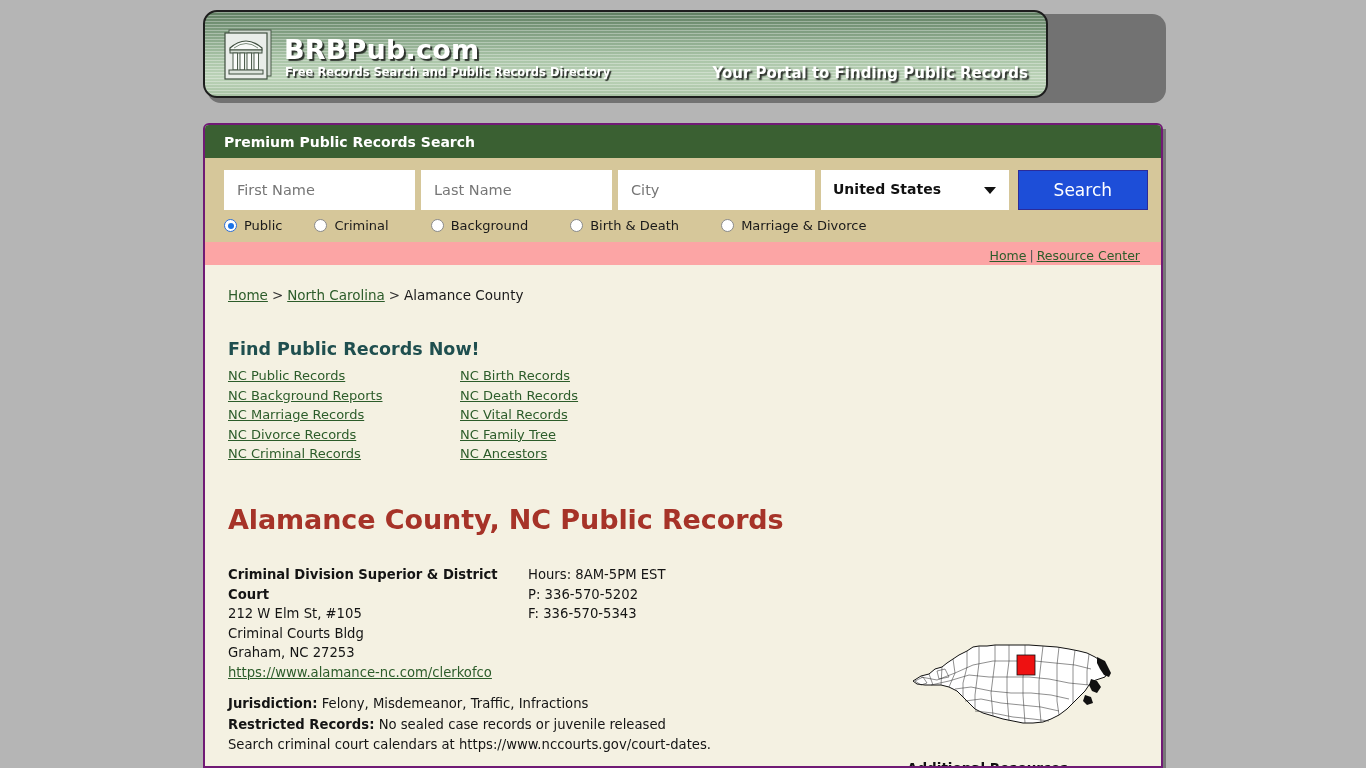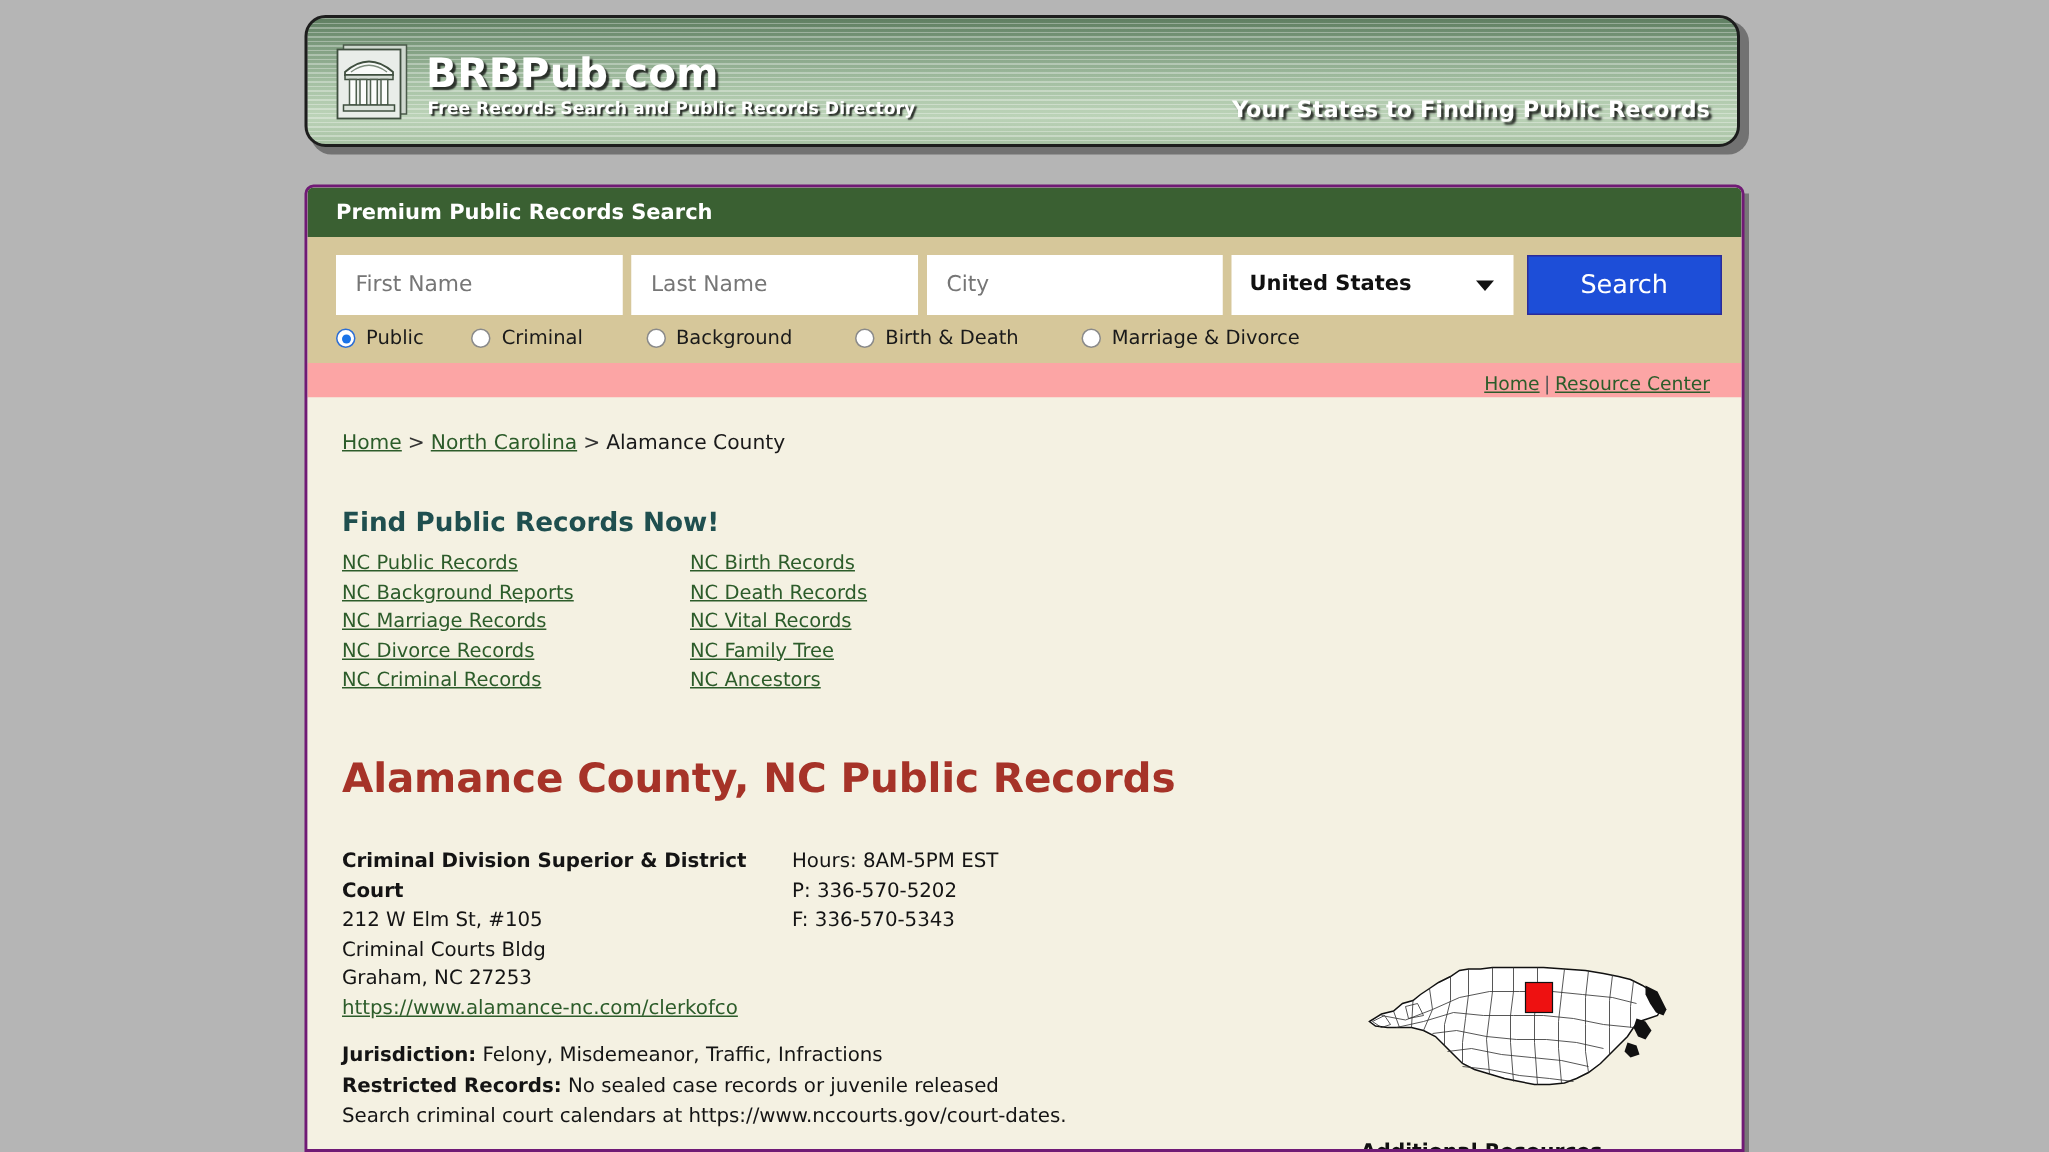--- a/index.html
+++ b/index.html
@@ -28,21 +28,21 @@
     position: absolute;
     left: 4px; top: 4px;
     width: 959px; height: 89px;
     background: #3a3a3a;
     border-radius: 14px;
     opacity: .55;
   }
   .banner {
     position: absolute;
     left: 0; top: 0;
-    width: 957px; height: 88px;
+    width: 845px; height: 88px;
     border-radius: 14px;
     border: 2px solid #1d1d1d;
     overflow: hidden;
     background:
       repeating-linear-gradient(to bottom,
         rgba(255,255,255,.32) 0px,
         rgba(255,255,255,.32) 1px,
         rgba(255,255,255,0) 1px,
         rgba(255,255,255,0) 3px),
       linear-gradient(to bottom, #5f7e61 0%, #7e9c7f 22%, #a9c4a7 55%, #bcd3b8 78%, #a8c2a4 100%);
@@ -293,21 +293,21 @@
         <rect x="9" y="22" width="32" height="3" fill="#d5ddd5" stroke="#3f4f3f" stroke-width="1"></rect>
         <rect x="12" y="25" width="4.5" height="17" fill="#fbfcfb" stroke="#4f5f4f" stroke-width="1"></rect>
         <rect x="19" y="25" width="4.5" height="17" fill="#fbfcfb" stroke="#4f5f4f" stroke-width="1"></rect>
         <rect x="26" y="25" width="4.5" height="17" fill="#fbfcfb" stroke="#4f5f4f" stroke-width="1"></rect>
         <rect x="33" y="25" width="4.5" height="17" fill="#fbfcfb" stroke="#4f5f4f" stroke-width="1"></rect>
         <rect x="8" y="42" width="34" height="4" fill="#dce3dc" stroke="#3f4f3f" stroke-width="1"></rect>
       </svg>
 
       <div class="brand-title">BRBPub.com</div>
       <div class="brand-sub">Free Records Search and Public Records Directory</div>
-      <div class="brand-tagline">Your States to Finding Public Records</div>
+      <div class="brand-tagline">Your Portal to Finding Public Records</div>
     </div>
   </div>
 
   <div class="panel-shadow"></div>
   <div class="panel">
 
     <div class="search-header">Premium Public Records Search</div>
 
     <div class="search-body">
       <div class="search-row">

